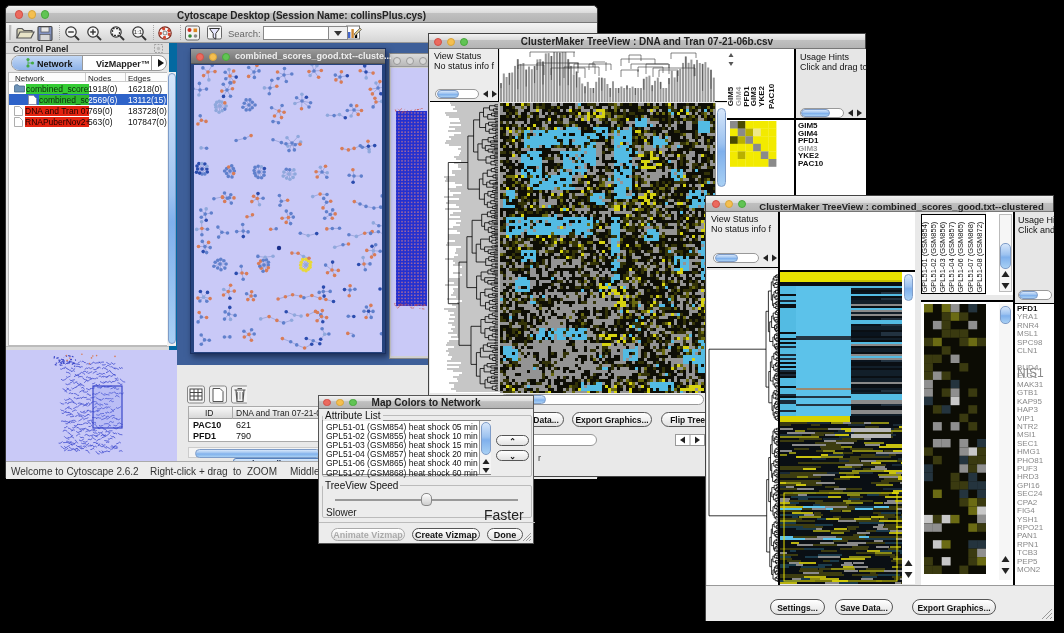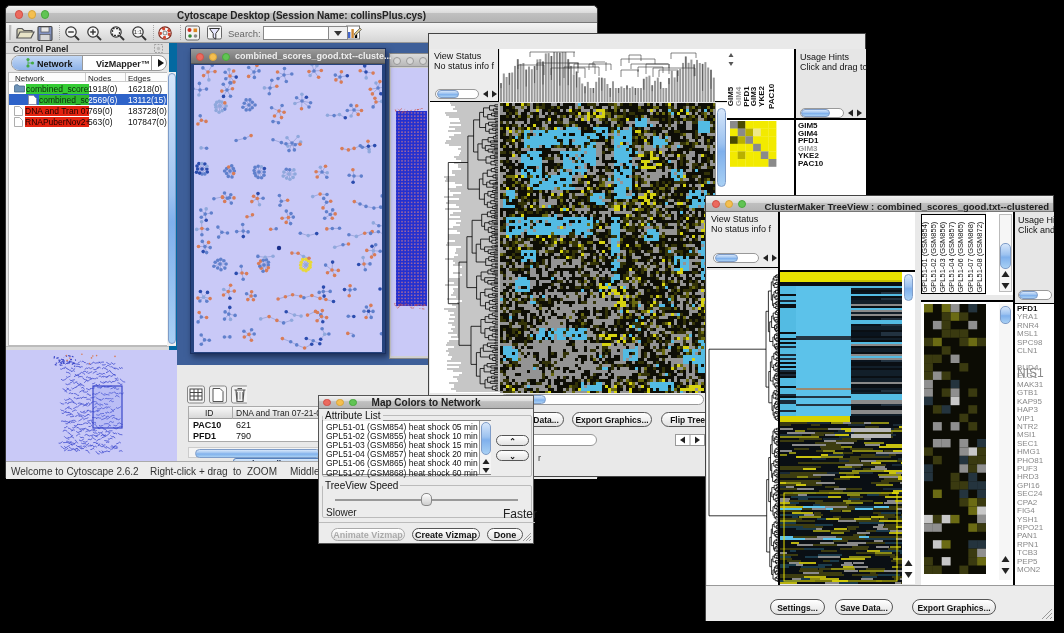--- a/index.html
+++ b/index.html
@@ -717,20 +717,26 @@
         <span class="t" style="left:4px;top:0.5px;font-size:8.5px;font-weight:bold;color:#102040">Node Attribute Brows</span>
       </div>
     </div>
     <div class="abs" style="left:0;top:455px;width:591px;height:18px;background:#ececec;border-top:1px solid #aaa">
       <span class="t" style="left:5px;top:4px;font-size:10px;color:#333">Welcome to Cytoscape 2.6.2</span>
       <span class="t" style="left:144px;top:4px;font-size:10px;color:#333">Right-click + drag&nbsp; to&nbsp; ZOOM</span>
       <span class="t" style="left:284px;top:4px;font-size:10px;color:#333">Middle-</span>
     </div>
   </div>
 <div class="win" style="left:428px;top:33px;width:438px;height:444px;border:1px solid #444">
+    <div class="tbar" style="height:15px">
+      <div class="tt" style="top:2px;font-size:10px">ClusterMaker TreeView : DNA and Tran 07-21-06b.csv</div>
+      <div style="position:absolute;left:5px;top:3.5px;width:8px;height:8px;border-radius:50%;background:radial-gradient(circle at 35% 30%, #fff0 0%, #ec6a5e 55%, #ec6a5e);background-color:#ec6a5e;border:1px solid #d05048;box-sizing:border-box"></div>
+      <div style="position:absolute;left:18px;top:3.5px;width:8px;height:8px;border-radius:50%;background:radial-gradient(circle at 35% 30%, #fff0 0%, #f5bf4f 55%, #f5bf4f);background-color:#f5bf4f;border:1px solid #d6a43c;box-sizing:border-box"></div>
+      <div style="position:absolute;left:31px;top:3.5px;width:8px;height:8px;border-radius:50%;background:radial-gradient(circle at 35% 30%, #fff0 0%, #61c454 55%, #61c454);background-color:#61c454;border:1px solid #4aa83e;box-sizing:border-box"></div>
+    </div>
     <div class="gry" style="left:1px;top:15px;width:69px;height:53px;border-right:1px solid #000;border-bottom:1px solid #000;background:#ececec">
       <div class="t" style="left:4px;top:2px;font-size:9px;color:#111">View Status</div>
       <div class="t" style="left:4px;top:12px;font-size:9px;color:#111">No status info f</div>
       <div class="pill" style="left:5px;top:40px;width:44px;height:10px"></div>
       <div class="pthumb" style="left:7px;top:41px;width:22px;height:8px"></div>
       <svg width="20" height="10" style="position:absolute;left:50px;top:40px">
         <path d="M3 5 L8 1.5 V8.5 Z" fill="#222"></path>
         <path d="M17 5 L12 1.5 V8.5 Z" fill="#222"></path>
       </svg>
     </div>
@@ -928,21 +934,21 @@
         <path d="M24 5 L19 1.5 V8.5 Z" fill="#222"></path>
         <line x1="14" y1="0" x2="14" y2="10" stroke="#999"></line>
       </svg>
     </div>
     <svg width="12" height="12" style="position:absolute;right:1px;bottom:1px">
       <path d="M11 1 L1 11 M11 5 L5 11 M11 9 L9 11" stroke="#999" stroke-width="1"></path>
     </svg>
   </div>
 <div class="win" style="left:705px;top:195px;width:349px;height:426px;border:1px solid #444">
     <div class="tbar" style="height:16px">
-      <div class="t" style="left:48px;right:4px;text-align:right;top:5px;font-size:9.5px;font-weight:bold;color:#222">ClusterMaker TreeView : combined_scores_good.txt--clustered</div>
+      <div class="t" style="left:48px;right:4px;text-align:center;top:5px;font-size:9.5px;font-weight:bold;color:#222">ClusterMaker TreeView : combined_scores_good.txt--clustered</div>
       <div style="position:absolute;left:5.8px;top:3.8px;width:8.4px;height:8.4px;border-radius:50%;background:radial-gradient(circle at 35% 30%, #fff0 0%, #ec6a5e 55%, #ec6a5e);background-color:#ec6a5e;border:1px solid #d05048;box-sizing:border-box"></div>
       <div style="position:absolute;left:18.8px;top:3.8px;width:8.4px;height:8.4px;border-radius:50%;background:radial-gradient(circle at 35% 30%, #fff0 0%, #f5bf4f 55%, #f5bf4f);background-color:#f5bf4f;border:1px solid #d6a43c;box-sizing:border-box"></div>
       <div style="position:absolute;left:31.8px;top:3.8px;width:8.4px;height:8.4px;border-radius:50%;background:radial-gradient(circle at 35% 30%, #fff0 0%, #61c454 55%, #61c454);background-color:#61c454;border:1px solid #4aa83e;box-sizing:border-box"></div>
     </div>
     <div class="gry" style="left:1px;top:16px;width:72px;height:56px;border-right:1px solid #000;border-bottom:1px solid #000;background:#ececec">
       <div class="t" style="left:4px;top:2px;font-size:9px;color:#111">View Status</div>
       <div class="t" style="left:4px;top:12px;font-size:9px;color:#111">No status info f</div>
       <div class="pill" style="left:6px;top:41px;width:46px;height:10px"></div>
       <div class="pthumb" style="left:8px;top:42px;width:23px;height:8px"></div>
       <svg width="20" height="10" style="position:absolute;left:53px;top:41px">
@@ -1194,20 +1200,20 @@
         <path d="M6 16 L2.5 11 H9.5 Z" fill="#222"></path>
       </svg>
     </div>
     <div class="btn" style="left:177px;top:39px;width:33px;height:11px;font-size:8px;line-height:11px;border-radius:6px">⌃</div>
     <div class="btn" style="left:177px;top:54px;width:33px;height:11px;font-size:8px;line-height:11px;border-radius:6px">⌄</div>
     <div class="t" style="left:4px;top:84px;font-size:10px;color:#111;background:#ececec;z-index:3;padding:0 2px">TreeView Speed</div>
     <div class="abs" style="left:3px;top:89px;width:210px;height:33px;border:1px solid #bbb;border-radius:2px"></div>
     <div class="abs" style="left:16px;top:103px;width:183px;height:2px;background:#999"></div>
     <div class="abs" style="left:102px;top:97px;width:11px;height:13px;background:linear-gradient(#fdfdfd,#cfcfcf);border:1px solid #888;border-radius:5px 5px 4px 4px"></div>
     <div class="t" style="left:7px;top:111px;font-size:10px;color:#222">Slower</div>
-    <div class="t" style="left:184px;top:111px;font-size:12px;color:#222">Faster</div>
+    <div class="t" style="left:165px;top:111px;font-size:14px;color:#222">Faster</div>
     <div class="abs" style="left:0;top:126px;width:216px;height:1px;background:#bbb"></div>
     <div class="btn" style="left:12px;top:132px;width:74px;height:13px;font-size:9px;line-height:13px;color:#aaa;border-color:#aaa;border-radius:7px">Animate Vizmap</div>
     <div class="btn" style="left:93px;top:132px;width:68px;height:13px;font-size:9px;line-height:13px;border-radius:7px">Create Vizmap</div>
     <div class="btn" style="left:168px;top:132px;width:36px;height:13px;font-size:9px;line-height:13px;border-radius:7px">Done</div>
     <svg width="10" height="10" style="position:absolute;right:1px;bottom:1px">
       <path d="M9 1 L1 9 M9 4 L4 9 M9 7 L7 9" stroke="#999" stroke-width="1"></path>
     </svg>
   </div>
 </body></html>

